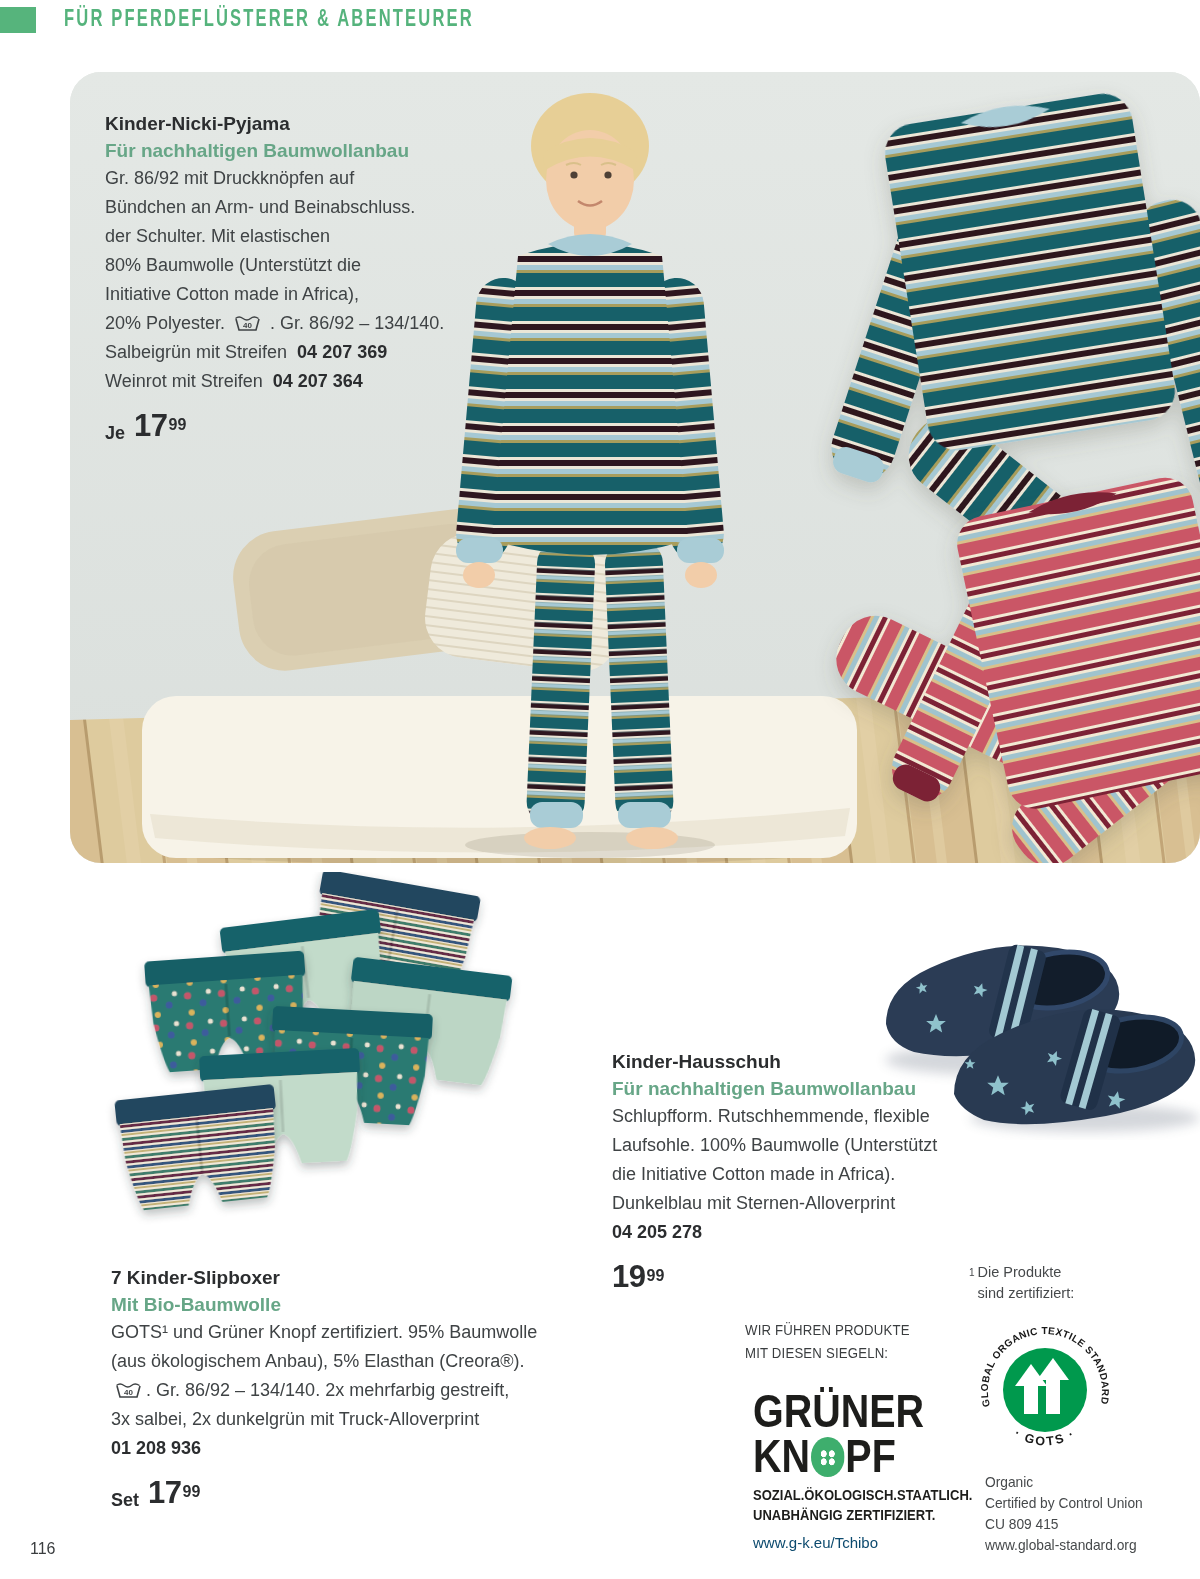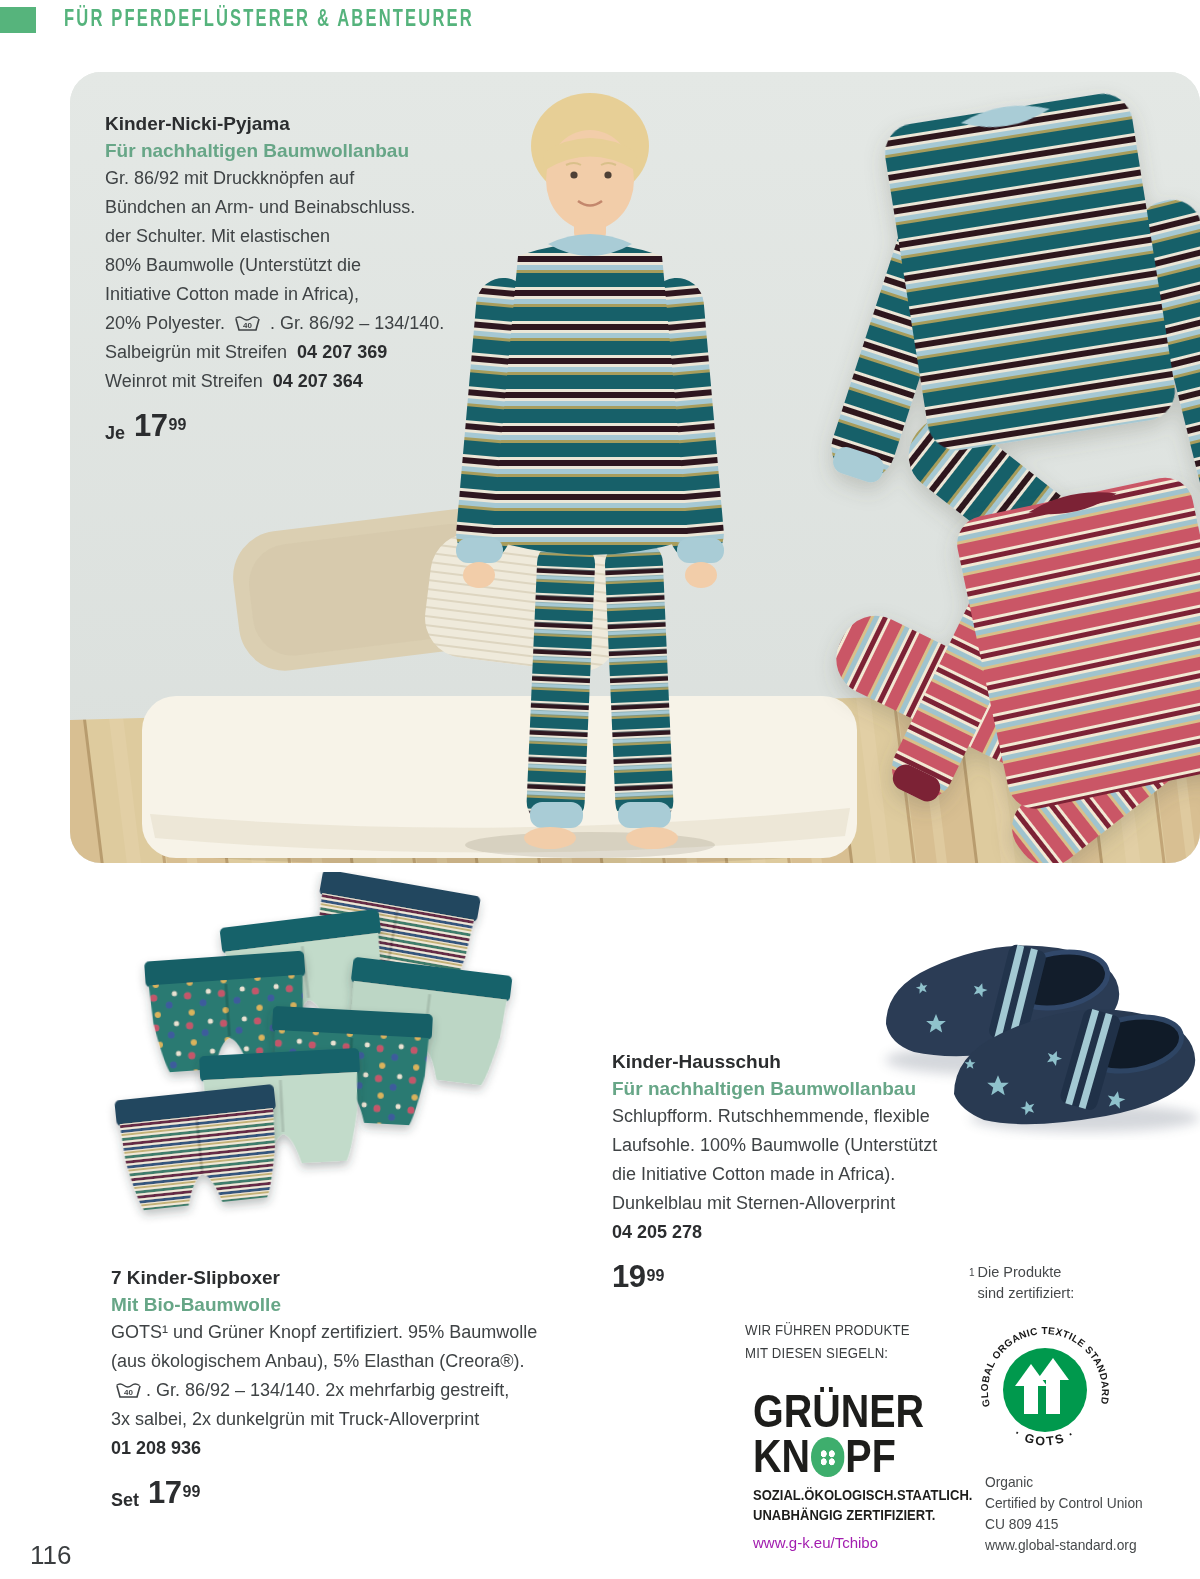--- a/index.html
+++ b/index.html
@@ -48,27 +48,27 @@
   .gk-w{font-size:47px;font-weight:800;line-height:45px;white-space:nowrap;}
   .gk-btn{display:inline-block;width:40px;height:40px;border-radius:50%;vertical-align:-5px;margin:0 1px;
     background:
       radial-gradient(circle at 38% 42%,#fff 0 3.2px,transparent 3.8px),
       radial-gradient(circle at 62% 42%,#fff 0 3.2px,transparent 3.8px),
       radial-gradient(circle at 38% 62%,#fff 0 3.2px,transparent 3.8px),
       radial-gradient(circle at 62% 62%,#fff 0 3.2px,transparent 3.8px),
       #3eae6d;}
   .gk-s{font-size:15.5px;font-weight:800;line-height:20px;white-space:nowrap;}
   .gk-s.first{margin-top:7px;}
-  .gk-url{left:753px;top:1534px;font-size:15px;color:#a21caf;}
+  .gk-url{left:753px;top:1534px;font-size:15px;color:#0c4a6e;}
   .gots-svg{left:975px;top:1318px;}
   .gots-info{left:985px;top:1472px;font-size:14.5px;color:#46494b;line-height:21px;
              transform:scaleX(.95);transform-origin:left top;}
   .gots-info div{white-space:nowrap;}
 
-  .page-num{left:30px;top:1540px;font-size:26px;color:#3a3d3f;}
+  .page-num{left:30px;top:1540px;font-size:16px;color:#3a3d3f;}
 </style>
 </head>
 <body>
 
 <div class="page">
 
   <div class="abs hdr-sq"></div>
   <div class="abs hdr-title">FÜR PFERDEFLÜSTERER &amp; ABENTEURER</div>
 
   <div class="abs photo">

